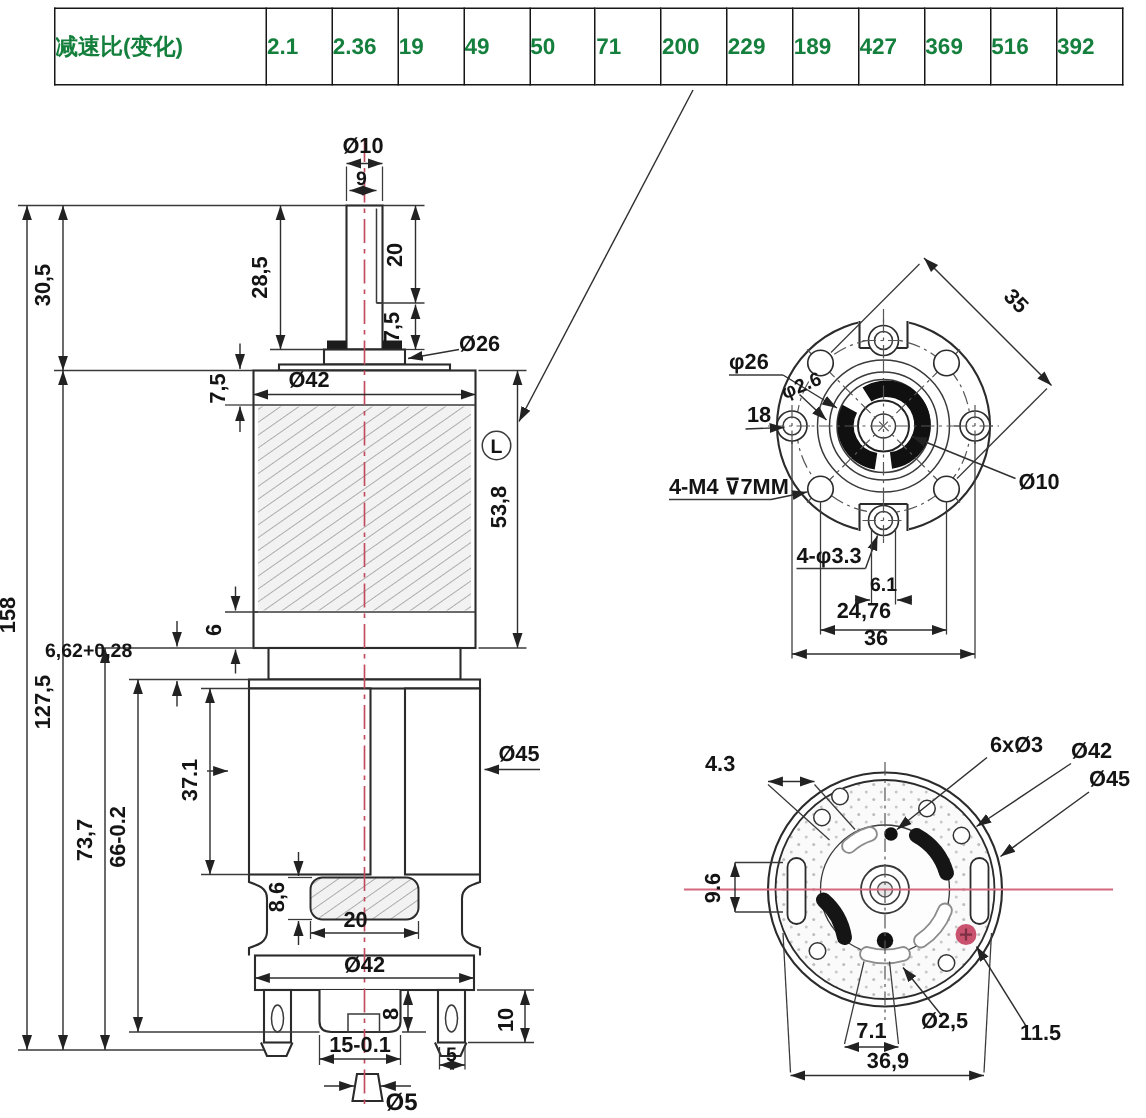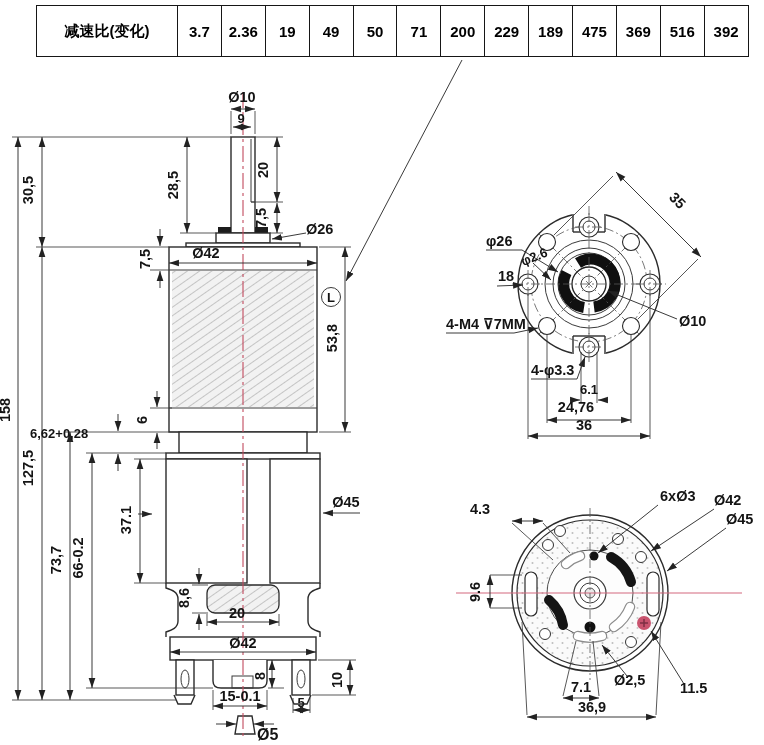--- a/index.html
+++ b/index.html
@@ -1,22 +1,22 @@
 <!DOCTYPE html>
 <html><head>
 <meta charset="utf-8">
 <style>
   html,body{margin:0;padding:0;background:#fff;}
   .page{position:relative;width:764px;height:745px;background:#fff;overflow:hidden;
         font-family:"Liberation Sans",sans-serif;}
   
   table.spec{position:absolute;left:36px;top:5px;width:712px;height:52px;
              border-collapse:collapse;table-layout:fixed;background:#fff;}
-  table.spec td{border:1.6px solid #161616;text-align:center;vertical-align:middle;
-                font-size:15px;font-weight:700;color:#000000;padding:0;white-space:nowrap;overflow:hidden;}
+  table.spec td{border:1.6px solid #161616;vertical-align:middle;
+                font-size:15px;font-weight:700;color:#15803d;padding:0;white-space:nowrap;overflow:hidden;}
   table.spec td.hd{font-size:15px;}
   
   svg.drawing{position:absolute;left:0;top:0;}
   .ol{fill:none;stroke:#2b2b2b;stroke-width:1.4;}
   .olf{fill:#fff;stroke:#2b2b2b;stroke-width:1.4;}
   .thin{fill:none;stroke:#3a3a3a;stroke-width:1;}
   .ext{fill:none;stroke:#3a3a3a;stroke-width:0.85;}
   .dim{stroke:#2f2f2f;stroke-width:0.95;fill:none;marker-start:url(#ar);marker-end:url(#ar);}
   .dime{stroke:#2f2f2f;stroke-width:0.95;fill:none;marker-end:url(#ar);}
   .cl{stroke:#c14a5e;stroke-width:1.1;stroke-dasharray:16 4 3 4;fill:none;}
@@ -33,30 +33,30 @@
 <div class="page">
 
   <table class="spec">
     <colgroup>
       <col style="width:141px">
       <col span="13" style="width:43.9px">
     </colgroup>
     <tbody>
         <tr>
       <td class="hd">减速比(变化)</td>
-      <td>3.7</td>
+      <td>2.1</td>
       <td>2.36</td>
       <td>19</td>
       <td>49</td>
       <td>50</td>
       <td>71</td>
       <td>200</td>
       <td>229</td>
       <td>189</td>
-      <td>475</td>
+      <td>427</td>
       <td>369</td>
       <td>516</td>
       <td>392</td>
     </tr>
   </tbody>
     </table>
 
   <svg class="drawing" width="764" height="745" viewBox="0 0 764 745">
     <defs>
       <marker id="ar" viewBox="0 0 10 8" markerWidth="11" markerHeight="9" refX="9.5" refY="4" orient="auto-start-reverse">

